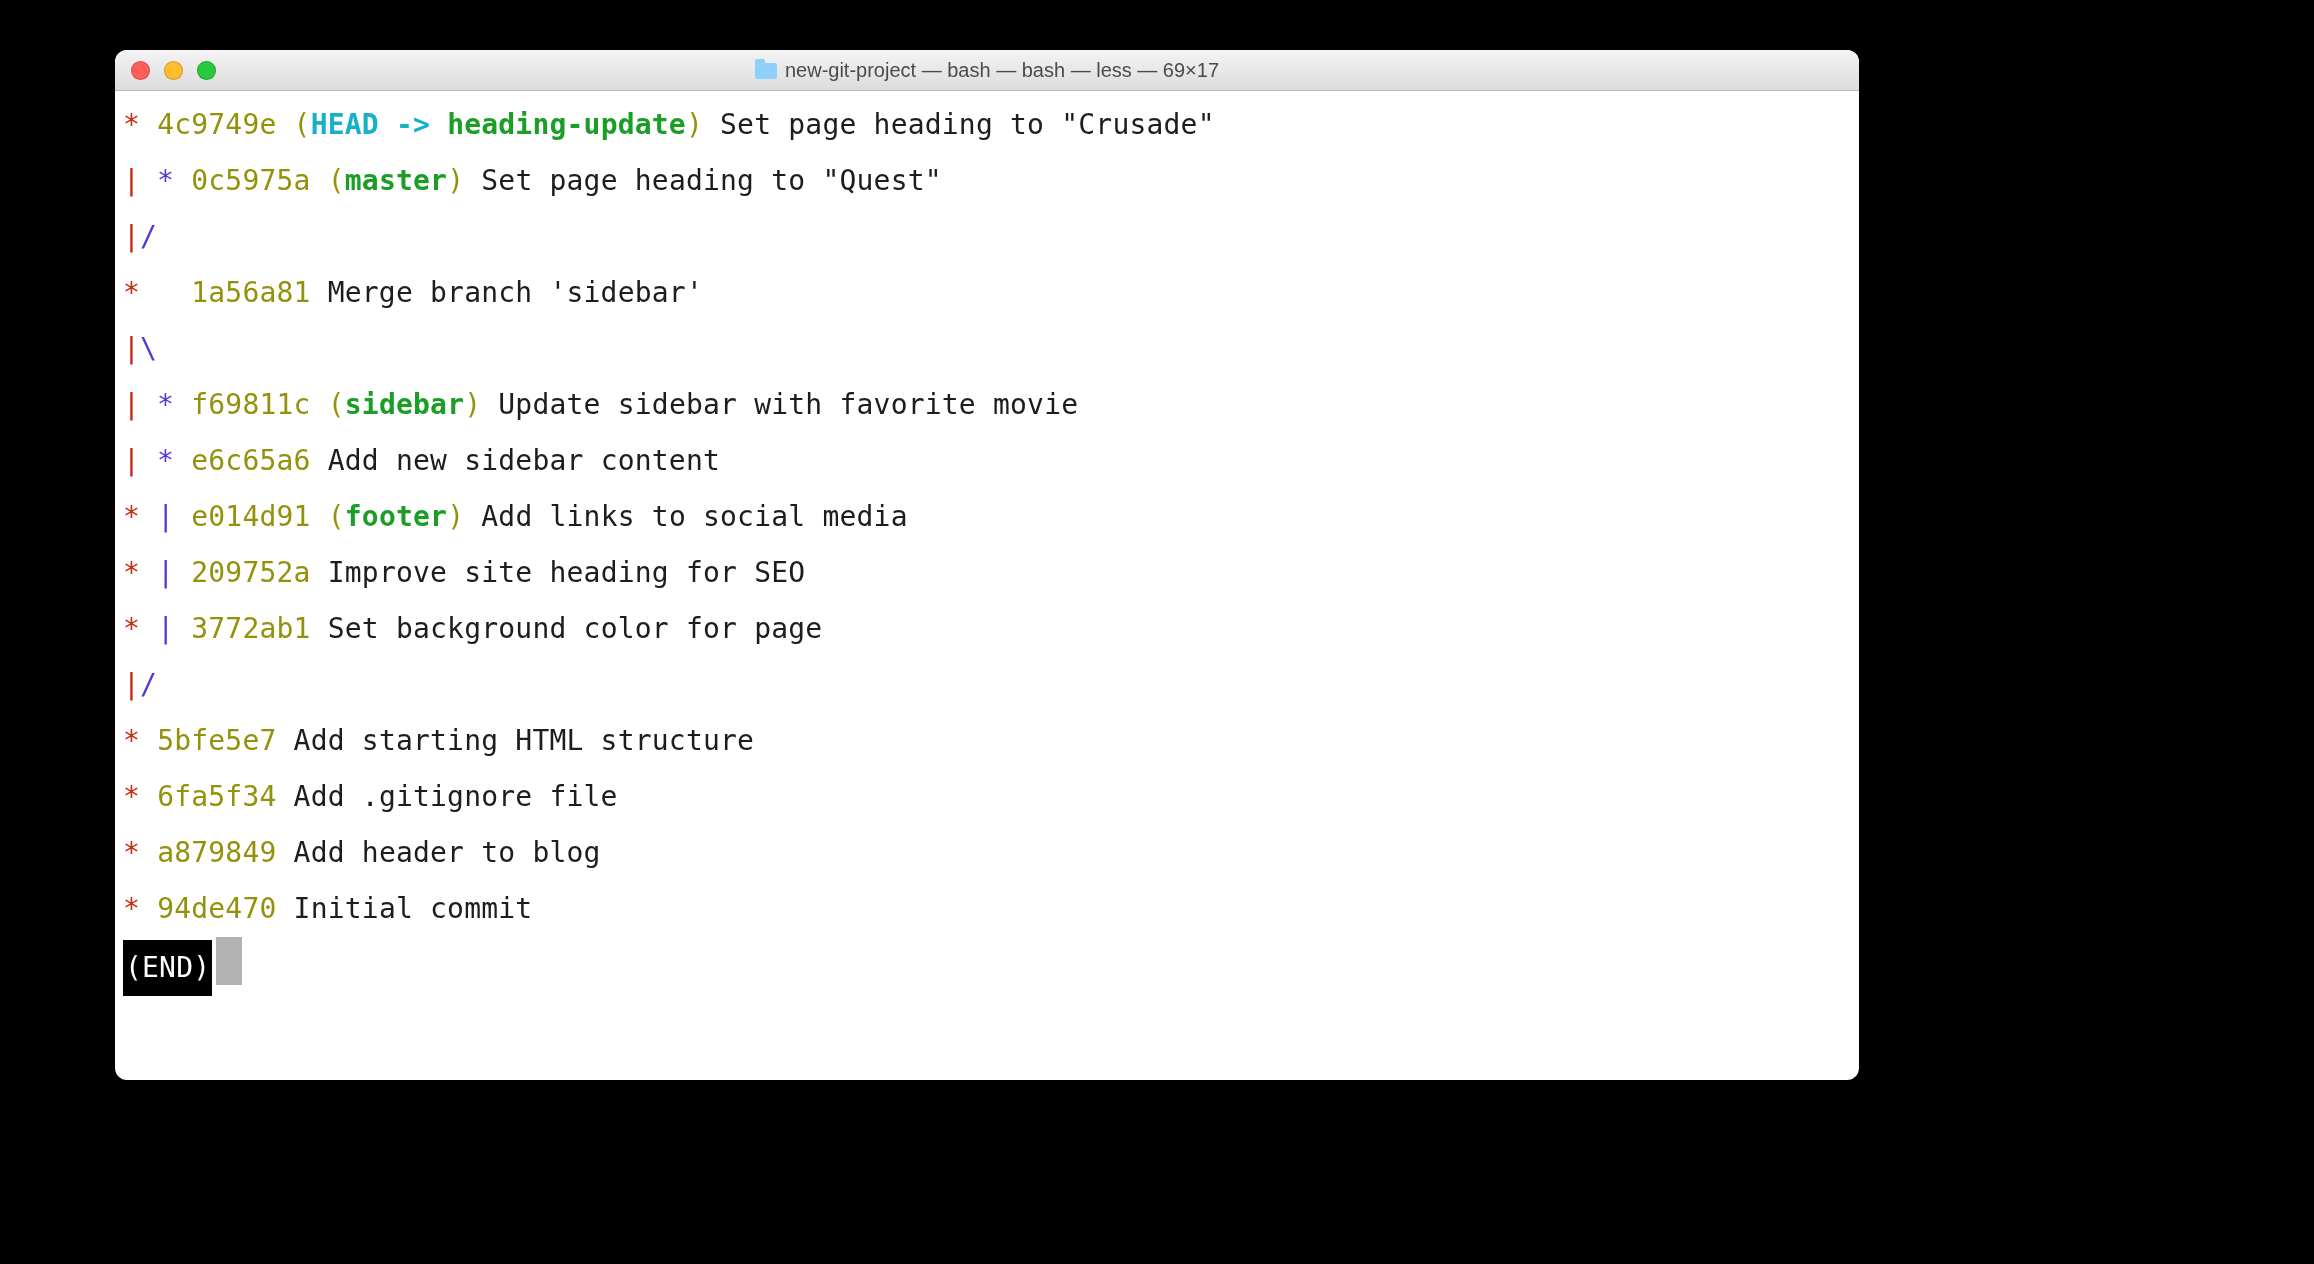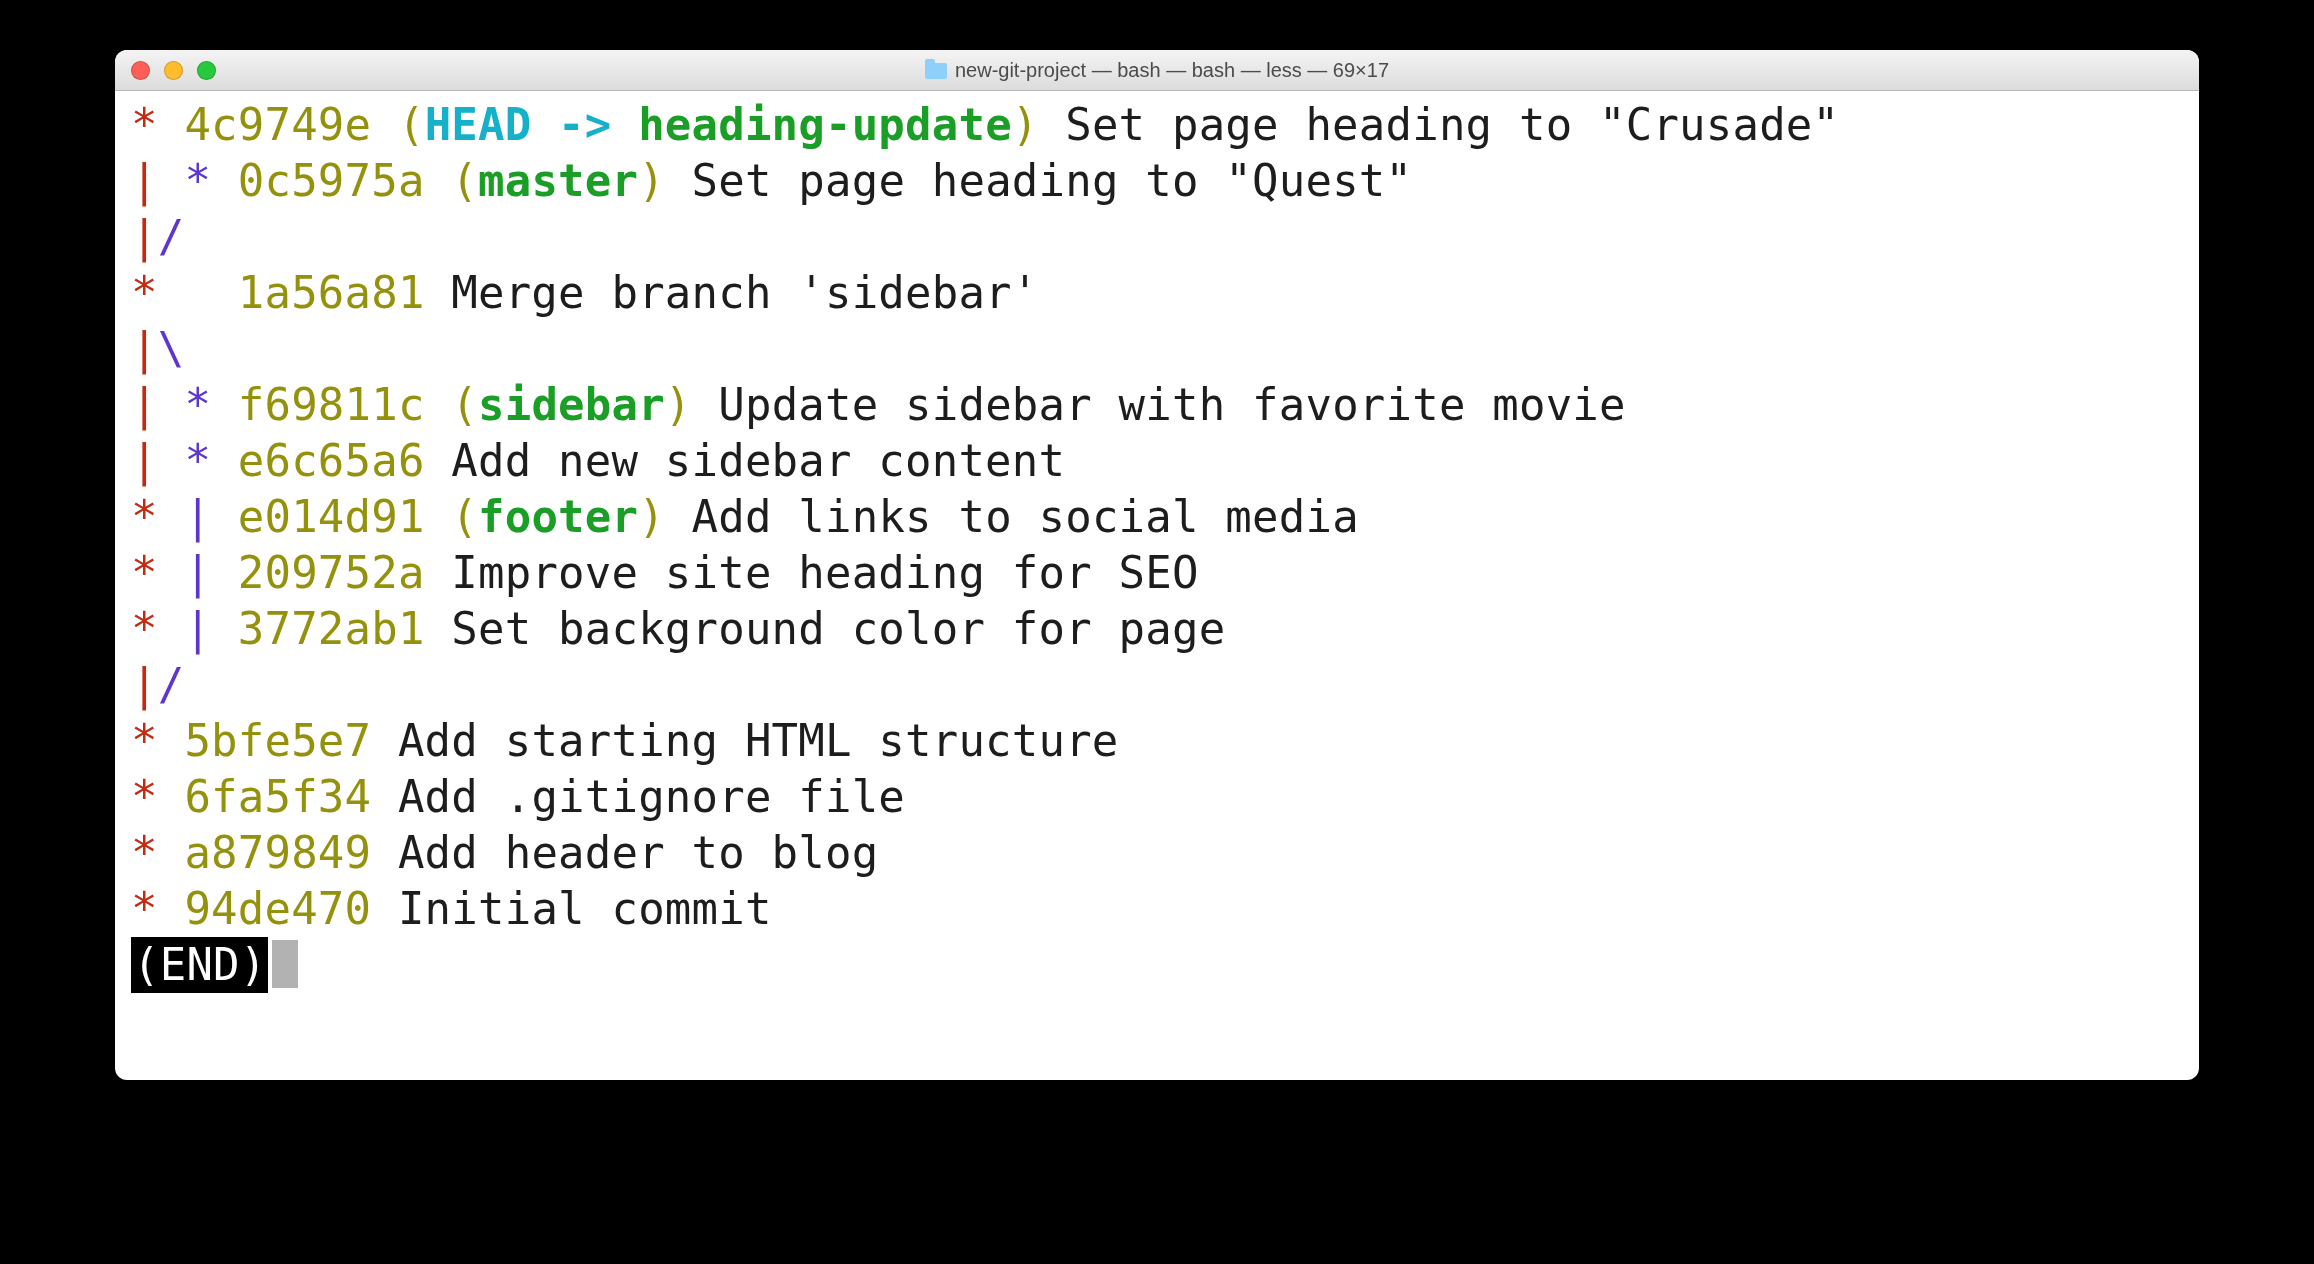--- a/index.html
+++ b/index.html
@@ -13,21 +13,21 @@
   }
   .desktop {
     position: relative;
     width: 2314px;
     height: 1264px;
   }
   .window {
     position: absolute;
     left: 115px;
     top: 50px;
-    width: 2084px;
+    width: 1744px;
     height: 1030px;
     background: #fff;
     border-radius: 12px;
     box-shadow: 0 30px 70px rgba(0,0,0,.55), 0 0 0 1px rgba(0,0,0,.35);
     overflow: hidden;
   }
   .titlebar {
     height: 40px;
     background: linear-gradient(#f4f4f4, #dcdcdc);
     border-bottom: 1px solid #b8b8b8;
@@ -69,23 +69,23 @@
   }
   .folder-icon::before {
     content: "";
     position: absolute;
     left: 0; top: -4px;
     width: 10px; height: 5px;
     background: #8ed0f9;
     border-radius: 2px 2px 0 0;
   }
   .term {
-    padding: 6px 16px 12px 16px;
+    padding: 6px 16px 12px 8px;
     font-family: "Menlo", "Andale Mono", "Consolas", monospace;
-    font-size: 44px;
+    font-size: 28px;
     line-height: 56px;
     white-space: pre;
     color: #1d1d1d;
     letter-spacing: 0.2px;
   }
   .hash   { color:#94910c; }
   .graph  { color:#c22a12; }
   .graphB { color:#5c36cf; }
   .head   { color:#16b1c9; font-weight:700; }
   .ref    { color:#1b9e26; font-weight:700; }

